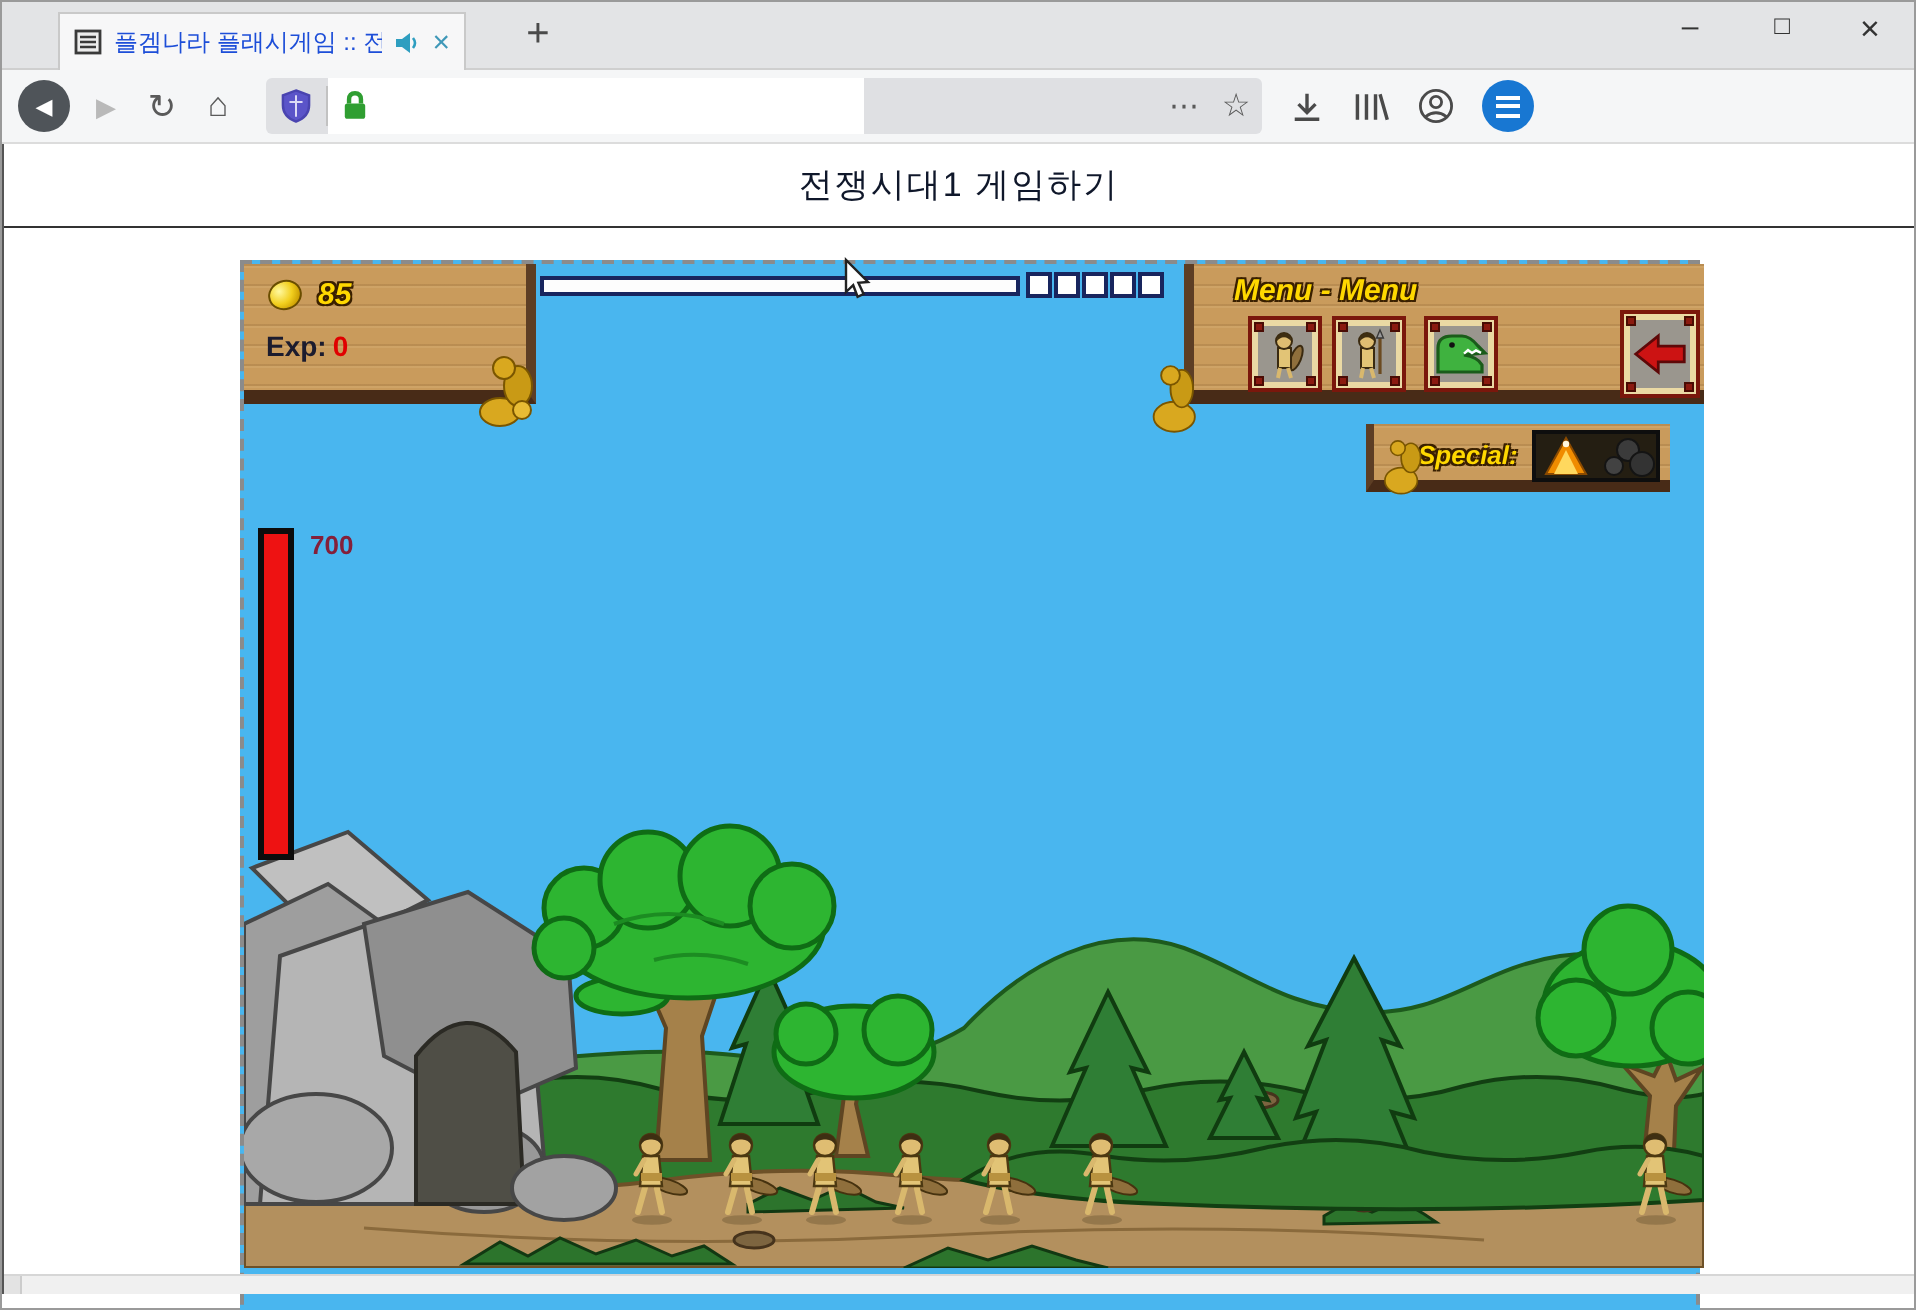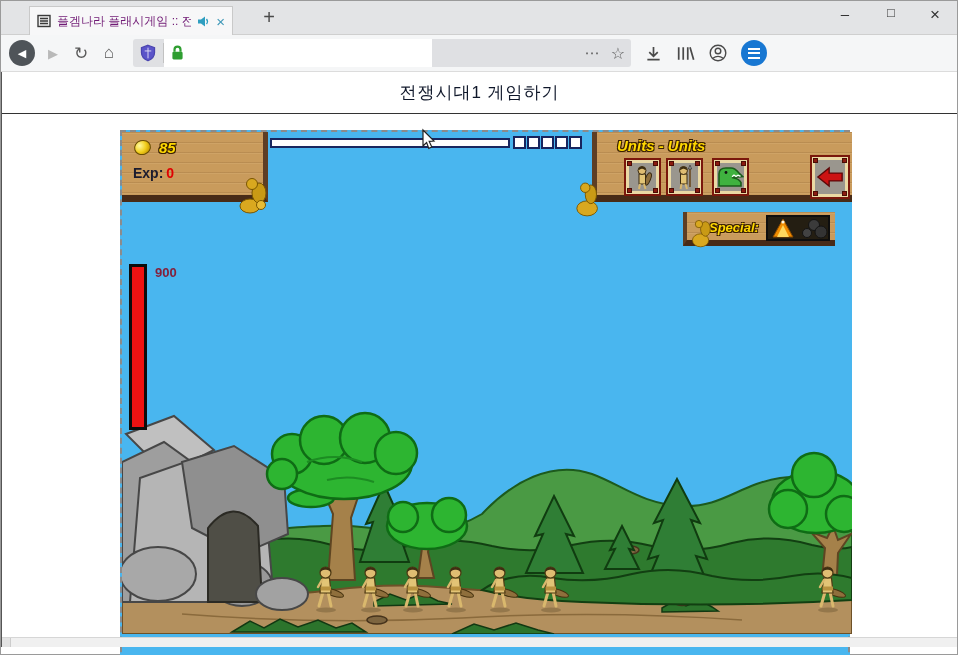--- a/index.html
+++ b/index.html
@@ -3,21 +3,21 @@
 <meta charset="utf-8">
 <style>
   * { margin:0; padding:0; box-sizing:border-box; }
   html,body { width:958px; height:655px; overflow:hidden; font-family:"Liberation Sans",sans-serif; background:#fff; }
   .window { position:relative; width:958px; height:655px; background:#fff; border:1px solid #9a9a9a; }
 
   
   .tabbar { position:relative; height:34px; background:#e3e4e6; border-bottom:1px solid #cfcfcf; }
   .tab { position:absolute; left:28px; top:5px; width:204px; height:29px; background:#f7f7f8;
          border:1px solid #c9c9c9; border-bottom:none; display:flex; align-items:center; gap:6px; padding:0 7px; }
-  .tab-title { font-size:12px; color:#701a75; white-space:nowrap; overflow:hidden; flex:1; }
+  .tab-title { font-size:12px; color:#1d4ed8; white-space:nowrap; overflow:hidden; flex:1; }
   .tab-close { color:#3f98b8; font-size:15px; line-height:1; cursor:default; }
   .newtab { position:absolute; left:254px; top:5px; font-size:20px; color:#4a4a4a; width:28px; text-align:center; }
   .winctl { position:absolute; top:4px; font-size:15px; color:#333; width:24px; text-align:center; }
   .winctl.min { right:100px; } .winctl.max { right:54px; font-size:13px; } .winctl.close { right:10px; font-size:17px; }
 
   .toolbar { display:flex; align-items:center; height:37px; background:#f5f6f7; border-bottom:1px solid #dcdcdc; padding-left:8px; }
   .navbtn { display:flex; align-items:center; justify-content:center; }
   .back { width:26px; height:26px; border-radius:50%; background:#4f5459; color:#fff; font-size:11px; margin-right:8px; }
   .fwd  { width:20px; color:#b9b9b9; font-size:13px; margin-right:8px; }
   .reload { width:20px; color:#5a5a5a; font-size:17px; margin-right:8px; }
@@ -275,21 +275,21 @@
       <div class="pbar"></div>
       <div class="queue">
           <div class="qslot"></div>
           <div class="qslot"></div>
           <div class="qslot"></div>
           <div class="qslot"></div>
           <div class="qslot"></div>
         </div>
 
       <div class="wood menu-panel">
-        <div class="y-text menu-title">Units - Units</div>
+        <div class="y-text menu-title">Menu - Menu</div>
 
         <div class="ubtn u1">
           <i class="dot tl"></i>
             <i class="dot tr"></i>
             <i class="dot bl"></i>
             <i class="dot br"></i>
           <svg width="26" height="26" viewBox="0 0 26 26">
             <ellipse cx="18" cy="15" rx="2.5" ry="6.5" fill="#8f6f3c" stroke="#3a2a10" transform="rotate(22 18 15)"></ellipse>
             <rect x="9" y="10" width="6.5" height="10" fill="#e2c476" stroke="#3a2a10"></rect>
             <path d="M10,20 L9,25 M14,20 L15.5,25" stroke="#d9b86d" stroke-width="2"></path>
@@ -368,21 +368,21 @@
       </svg>
       <svg class="orn" style="left:568px;top:84px" width="26" height="34" viewBox="0 0 32 38">
         <g stroke="#7a5600" stroke-width="1" fill="#d9a81f">
           <ellipse cx="13" cy="28" rx="10" ry="8"></ellipse>
           <ellipse cx="19" cy="14" rx="6" ry="9" fill="#c99a15"></ellipse>
           <circle cx="11" cy="8" r="4.5"></circle>
         </g>
       </svg>
 
       <div class="hp"></div>
-      <div class="hp-label">900</div>
+      <div class="hp-label">700</div>
 
       <svg class="cursor" viewBox="0 0 16 22">
         <path d="M2,18 L2,2 L13,13 L8.2,13.4 L10.8,19 L7.8,20.4 L5.6,14.6 L2,18 Z" fill="#fff" stroke="#222" stroke-width="1.2"></path>
       </svg>
 
     </div>
 
     <div class="bottombar">
         <div class="corner"></div>
       </div>

